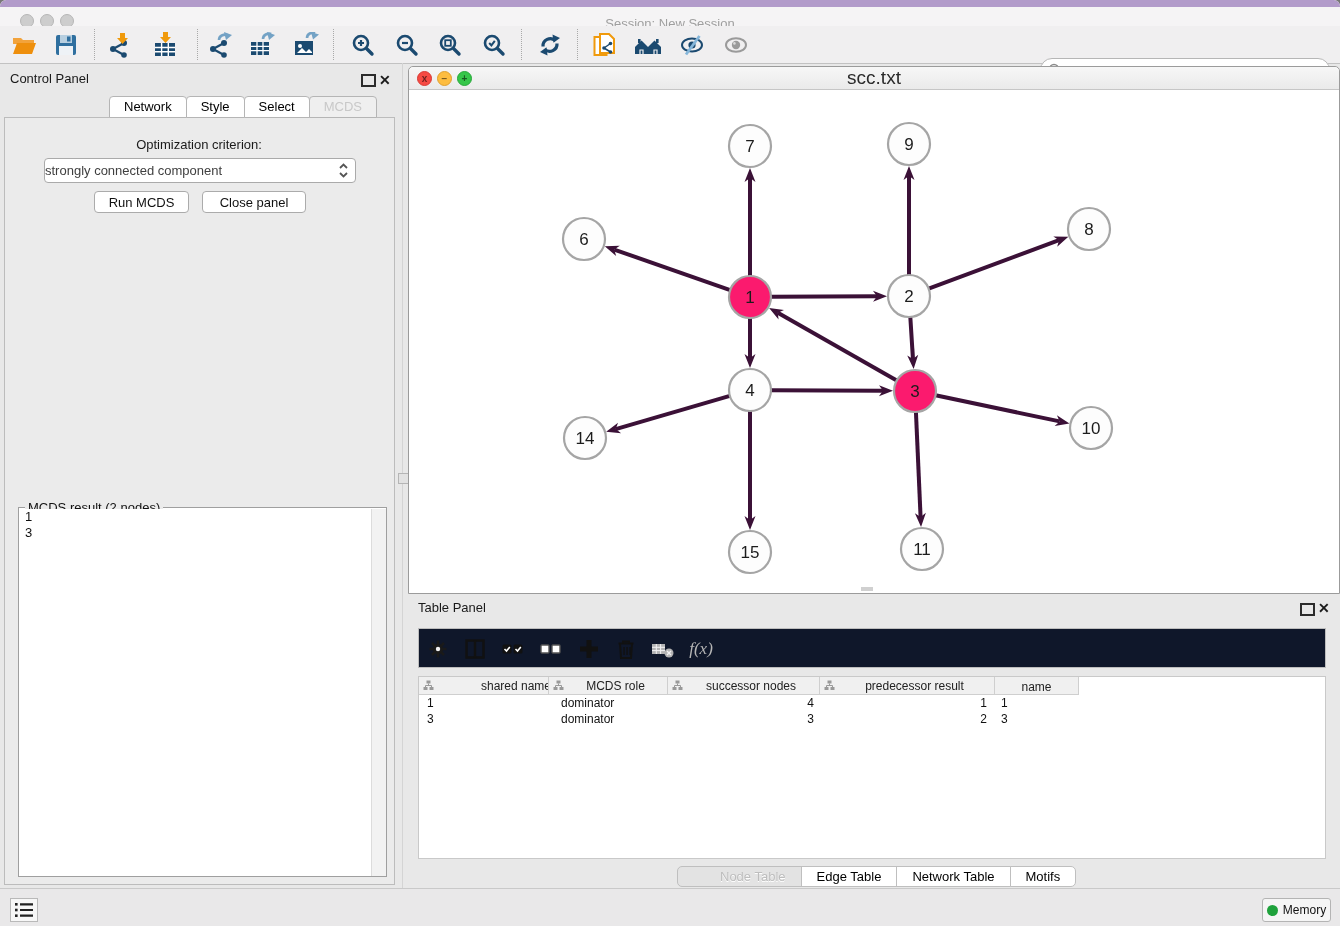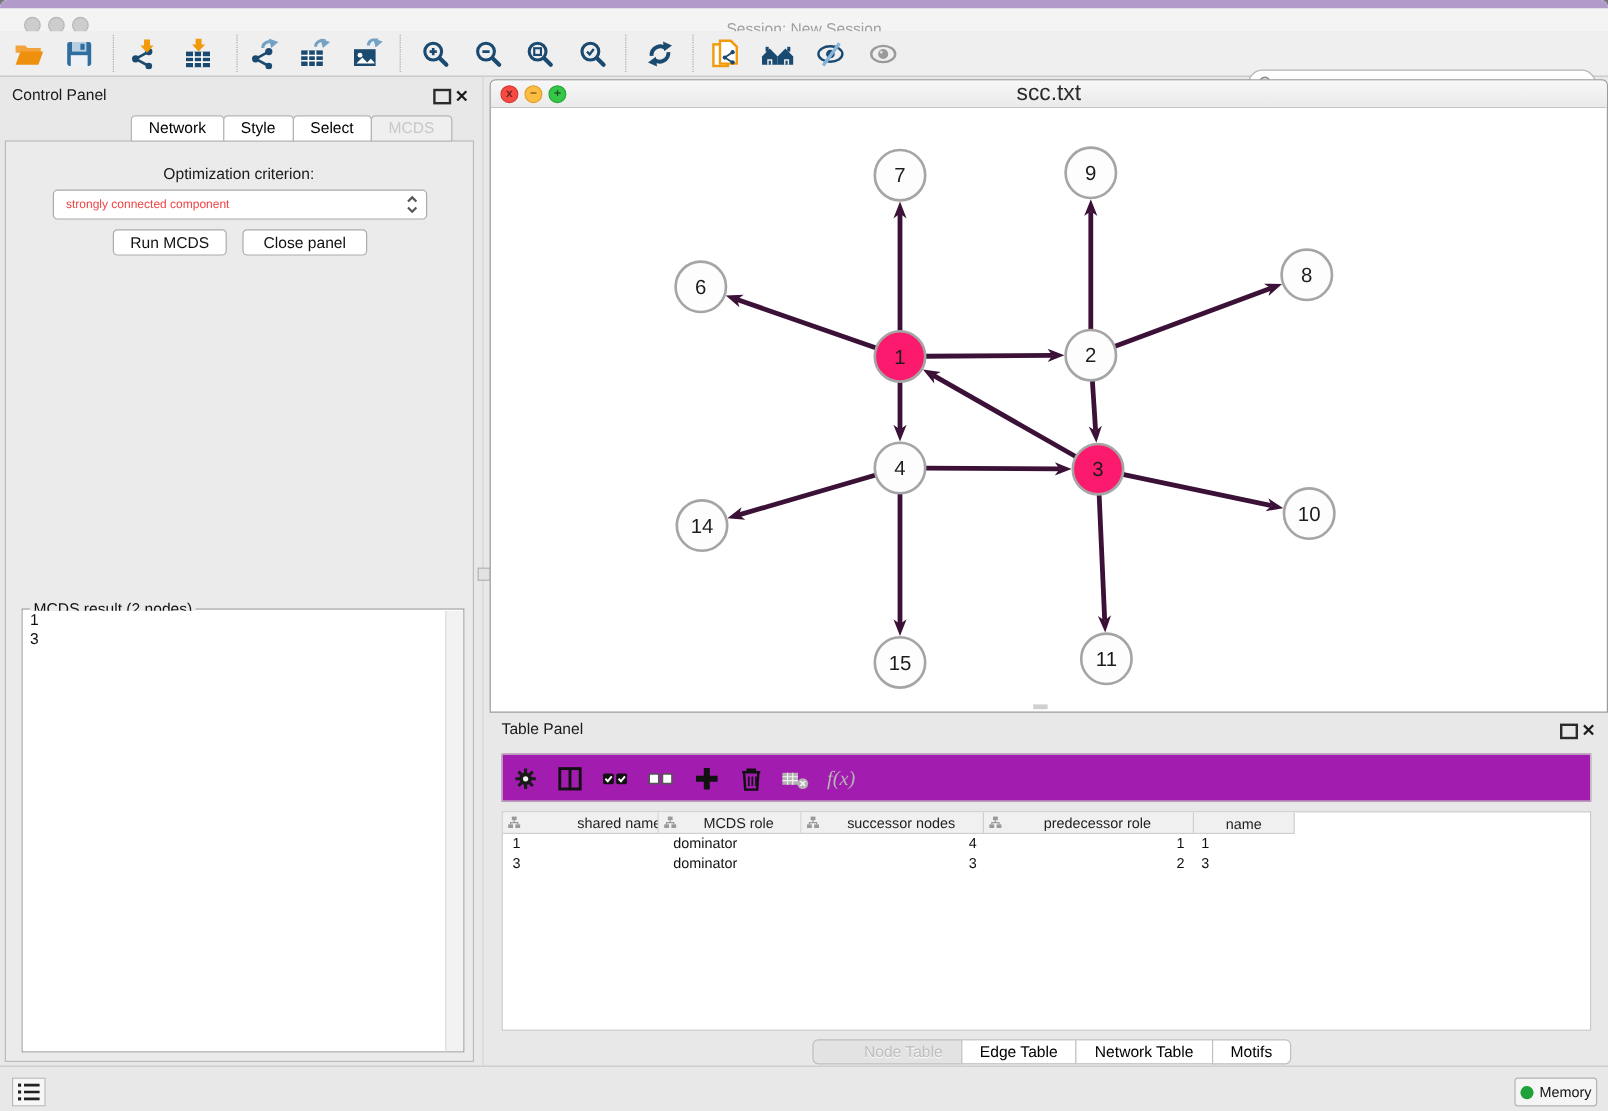--- a/index.html
+++ b/index.html
@@ -23,21 +23,21 @@
   .cp-title{position:absolute;left:10px;top:71px;font-size:13px;color:#1a1a1a;}
   .float-btn{position:absolute;width:11px;height:9px;border:2px solid #2b2b2b;background:transparent;}
   .close-btn{position:absolute;font-size:14px;font-weight:bold;color:#1a1a1a;line-height:14px;}
   .cp-tabs{position:absolute;left:78px;top:96px;height:22px;display:flex;z-index:3;margin-left:32px;}
   .cptab{height:20px;line-height:20px;padding:0 14px;font-size:13px;background:#fff;border:1px solid #b5b5b5;
          border-radius:4px 4px 0 0;margin-left:-1px;color:#000;}
   .cptab.active{background:#efefef;color:#c8c8c8;}
   .cp-box{position:absolute;left:4px;top:117px;width:389px;height:766px;background:#ebebeb;border:1px solid #bcbcbc;z-index:1;}
   .opt-label{position:absolute;left:4px;top:137px;width:390px;text-align:center;font-size:13px;z-index:2;}
   .cp-select{position:absolute;left:44px;top:158px;width:310px;height:23px;background:#fff;border:1px solid #aaa;border-radius:4px;z-index:2;}
-  .cp-select .val{position:absolute;left:10px;top:0;line-height:23px;font-size:10px;color:#ef4444;}
+  .cp-select .val{position:absolute;left:0;top:0;line-height:23px;font-size:13px;color:#404040;}
   .cp-select svg{position:absolute;right:6px;top:3px;}
   .cp-btn{position:absolute;height:22px;background:#fff;border:1px solid #ababab;border-radius:4px;font-size:13px;
           font-family:"Liberation Sans",sans-serif;z-index:2;color:#111;}
   .fieldset{position:absolute;left:18px;top:507px;width:367px;height:368px;border:1px solid #9f9f9f;background:#fff;z-index:2;}
   .legend{position:absolute;left:6px;top:-8px;background:#ebebeb;padding:0 3px;font-size:13px;color:#111;}
   .result-inner{position:absolute;left:0;top:1px;right:14px;bottom:0;background:#fff;overflow:hidden;}
   .rline{font-size:13px;line-height:16px;padding-left:6px;color:#111;}
   .vscroll{position:absolute;top:1px;right:0;width:14px;bottom:0;background:#f2f2f2;border-left:1px solid #dcdcdc;}
   .vline{position:absolute;left:402px;top:63px;height:825px;border-left:1px solid #d4d4d4;}
   .grip{position:absolute;left:398px;top:473px;width:9px;height:9px;background:#e2e2e2;border:1px solid #b5b5b5;}
@@ -48,21 +48,21 @@
   .net-title{position:absolute;width:100%;text-align:center;font-size:19px;line-height:22px;color:#2b2b2b;}
   .mac{position:absolute;top:4px;width:13px;height:13px;border-radius:50%;font-size:10px;font-weight:bold;
        text-align:center;line-height:13px;color:rgba(0,0,0,.55);}
   .mac.red{left:8px;background:#f64a43;border:1px solid #d83a34;}
   .mac.yellow{left:28px;background:#fdbd40;border:1px solid #e0a02f;}
   .mac.green{left:48px;background:#35c649;border:1px solid #28a83a;}
   .canvas{position:absolute;left:0;top:22px;width:928px;height:502px;}
   .canvas-grip{position:absolute;left:452px;top:520px;width:12px;height:4px;background:#d0d0d0;}
   
   .tp-title{position:absolute;left:418px;top:600px;font-size:13px;}
-  .tp-toolbar{position:absolute;left:418px;top:628px;width:906px;height:38px;background:#a21caf;border:1px solid #bdbdbd;}
+  .tp-toolbar{position:absolute;left:418px;top:628px;width:906px;height:38px;background:#0f172a;border:1px solid #bdbdbd;}
   .ticon{position:absolute;top:8px;width:24px;height:24px;display:flex;align-items:center;justify-content:center;
          background:transparent;border:none;padding:0;}
   .fx{font-family:"Liberation Serif",serif;font-style:italic;font-size:17px;color:#b5b5b5;}
   .table-region{position:absolute;left:418px;top:676px;width:906px;height:181px;background:#fff;border:1px solid #c9c9c9;}
   .thead{position:absolute;left:0;top:0;height:18px;display:flex;}
   .th{box-sizing:border-box;height:18px;background:#f0f0f0;border-right:1px solid #cfcfcf;border-bottom:1px solid #cfcfcf;
       display:flex;align-items:center;font-size:12px;color:#222;}
   .treeicon{margin-left:4px;display:flex;}
   .thlabel{flex:1;text-align:center;white-space:nowrap;overflow:hidden;}
   .tbody{position:absolute;left:0;top:18px;width:100%;}
@@ -445,21 +445,21 @@
           <span class="treeicon">
             <svg width="11" height="11" viewBox="0 0 11 11">
               <g fill="#999">
                 <rect x="3.5" y="0.5" width="4" height="3"></rect>
                 <rect x="0.5" y="7" width="4" height="3"></rect>
                 <rect x="6.5" y="7" width="4" height="3"></rect>
               </g>
               <path d="M5.5 3.5v2M2.5 7V5.5h6V7" fill="none" stroke="#999"></path>
             </svg>
           </span>
-          <span class="thlabel">predecessor role</span>
+          <span class="thlabel">predecessor result</span>
         </div>
         <div class="th" style="width: 84px; align-items: flex-end;">
           <span class="thlabel">name</span>
         </div>
       </div>
     <div class="tbody">
         <div class="tr">
           <div class="td" style="width: 130px; text-align: left; padding-left: 8px; padding-right: 0px;">1</div>
           <div class="td" style="width: 119px; text-align: left; padding-left: 12px; padding-right: 0px;">dominator</div>
           <div class="td" style="width: 152px; text-align: right; padding-left: 0px; padding-right: 6px;">4</div>

